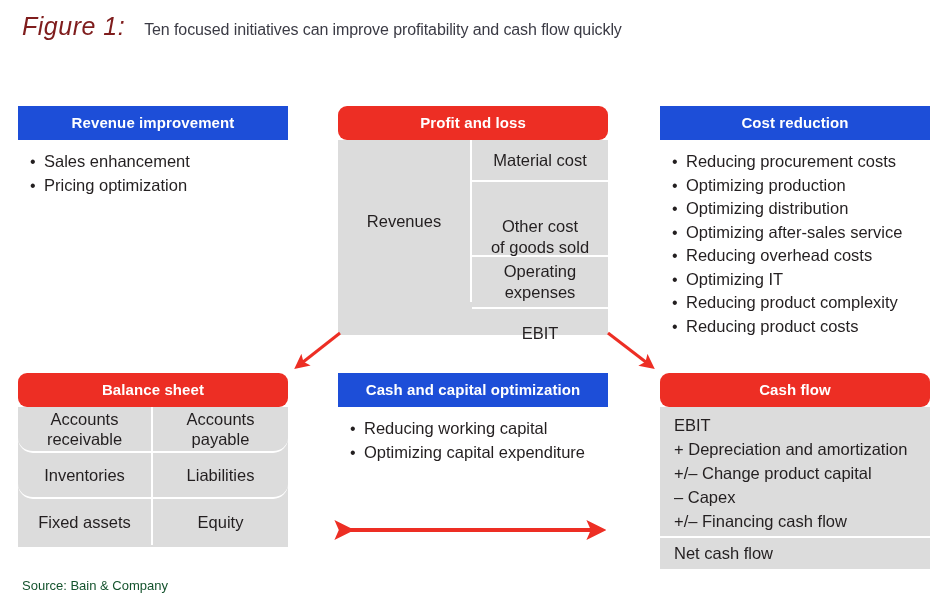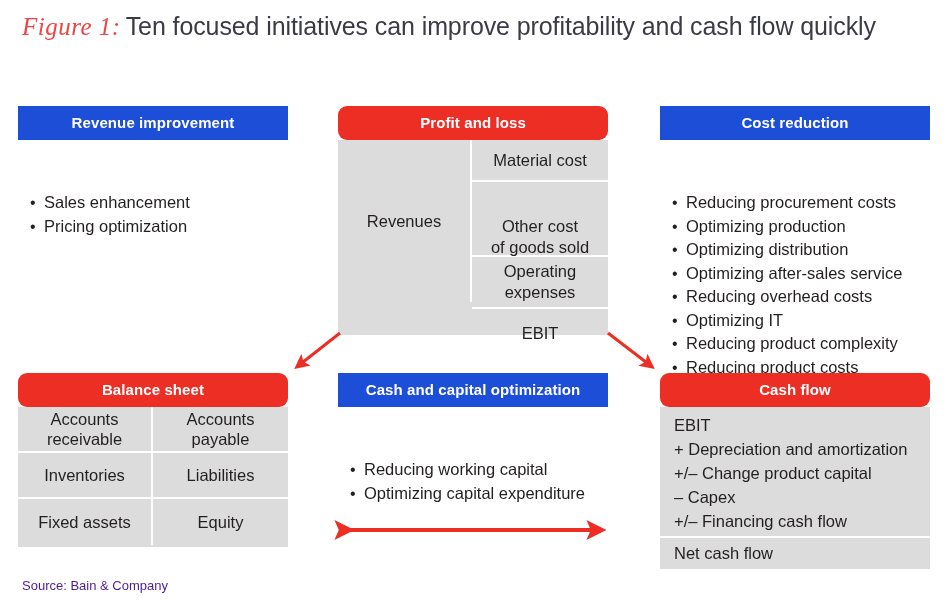--- a/index.html
+++ b/index.html
@@ -19,35 +19,35 @@
   
   #figure-title {
     position: absolute;
     left: 22px;
     top: 12px;
     width: 900px;
     height: 34px;
     white-space: nowrap;
   }
   .fig-label {
-    font-family: Liberation Serif, serif;
+    font-family: Liberation Sans, sans-serif;
     font-style: italic;
     font-size: 25px;
     font-weight: 400;
-    color: #ef4444;
+    color: #7f1d1d;
     letter-spacing: 0.5px;
     vertical-align: baseline;
     margin-top: 20px;
   }
   .fig-caption {
     font-family: "Liberation Sans", sans-serif;
-    font-size: 25px;
+    font-size: 16px;
     color: #3b3b45;
     vertical-align: baseline;
-    margin-left: 5px;
+    margin-left: 19px;
     letter-spacing: -0.1px;
   }
 
   
   .panel {
     position: absolute;
     box-sizing: border-box;
   }
   .panel-head {
     height: 34px;
@@ -57,21 +57,20 @@
     font-weight: bold;
     color: #ffffff;
     letter-spacing: 0.1px;
   }
   .head-dark  { background: #1d4ed8; }
   .head-red   { background: #ED2E24; font-weight: bold; border-radius: 9px; }
 
   .panel-body-plain {
     background: #ffffff;
     padding: 10px 0 0 0;
-    margin-top: 41px;
   }
   .panel-body-gray {
     background: #DCDCDC;
   }
 
   
   ul.bullets {
     list-style: none;
     margin: 0;
     padding: 0;
@@ -128,20 +127,21 @@
   .pl-h3 { height: 52px; }
   .pl-h4 { height: 49px; }
 
   
   #bs-body { position: relative; height: 140px; }
   .bs-row {
     display: flex;
     height: 46px;
     border-bottom: 2px solid #ffffff;
     box-sizing: border-box;
+    border-radius: 15px;
   }
   .bs-row:last-child { border-bottom: none; }
   .bs-cell {
     flex: 1 1 50%;
     display: flex;
     align-items: center;
     justify-content: center;
     text-align: center;
     font-size: 16.5px;
     line-height: 20px;
@@ -171,21 +171,21 @@
     height: 615px;
     pointer-events: none;
   }
 
   
   #source-note {
     position: absolute;
     left: 22px;
     top: 578px;
     font-size: 13px;
-    color: #4c1d95;
+    color: #14532d;
   }
 </style>
 </head>
 <body>
 
 <div id="figure-title">
   <span class="fig-label">Figure 1:</span><span class="fig-caption">Ten focused initiatives can improve profitability and cash flow quickly</span>
 </div>
 
 <div class="panel" id="panel-revenue" style="left:18px; top:106px; width:270px;">

